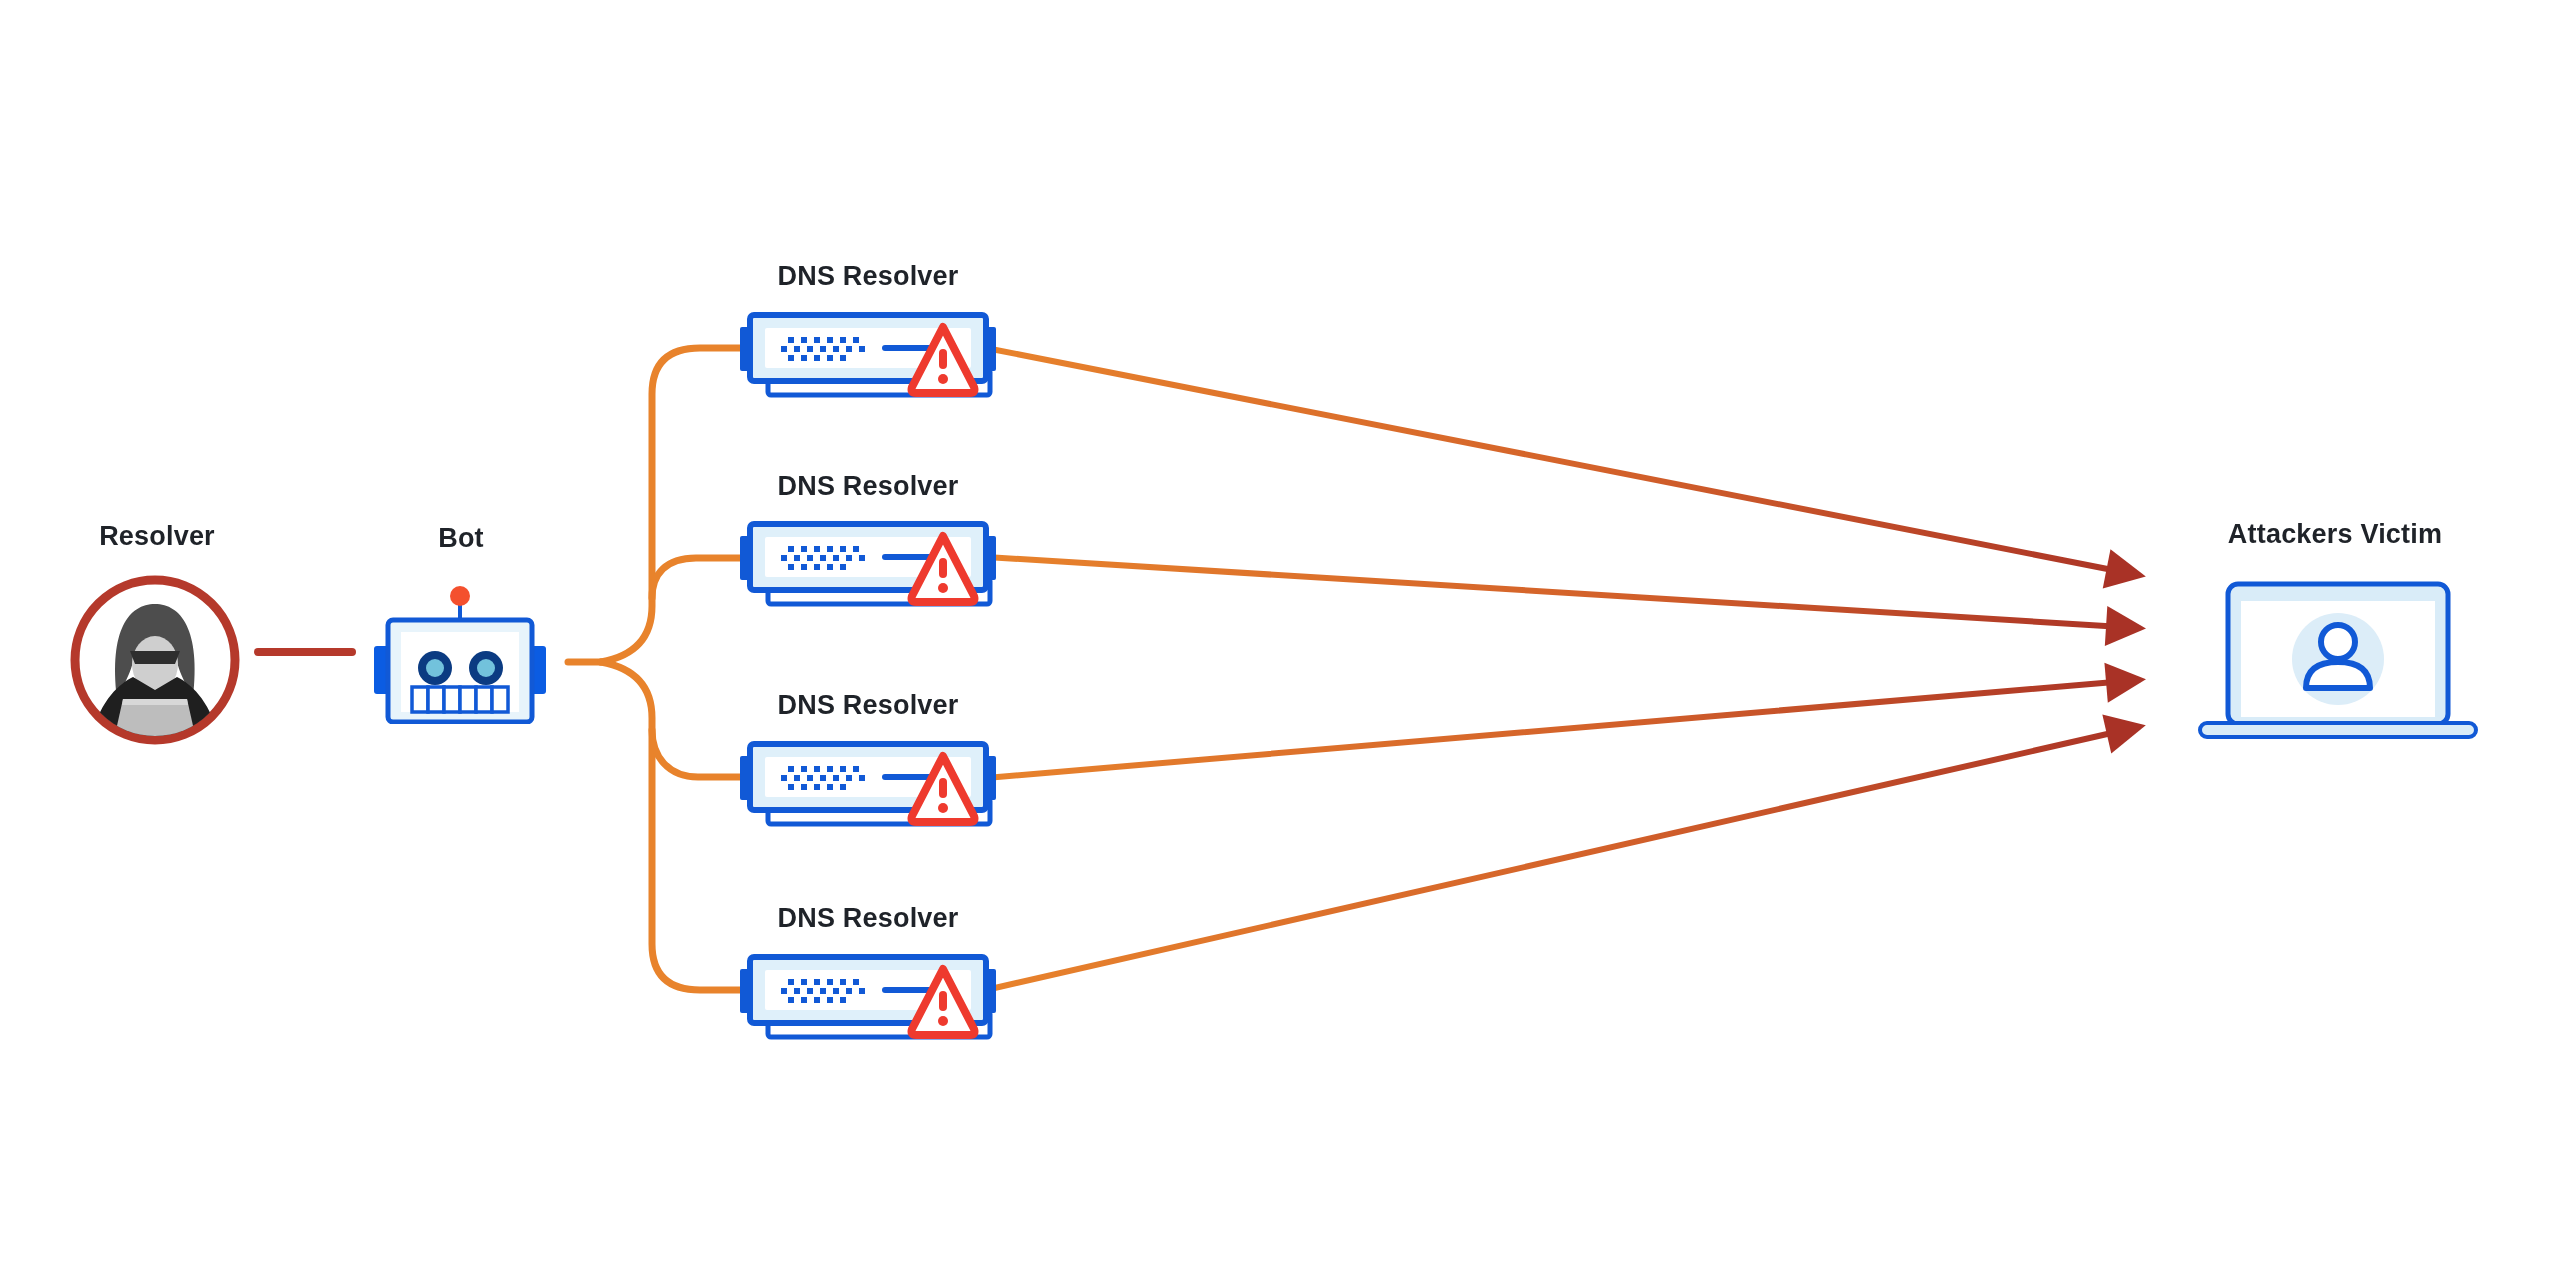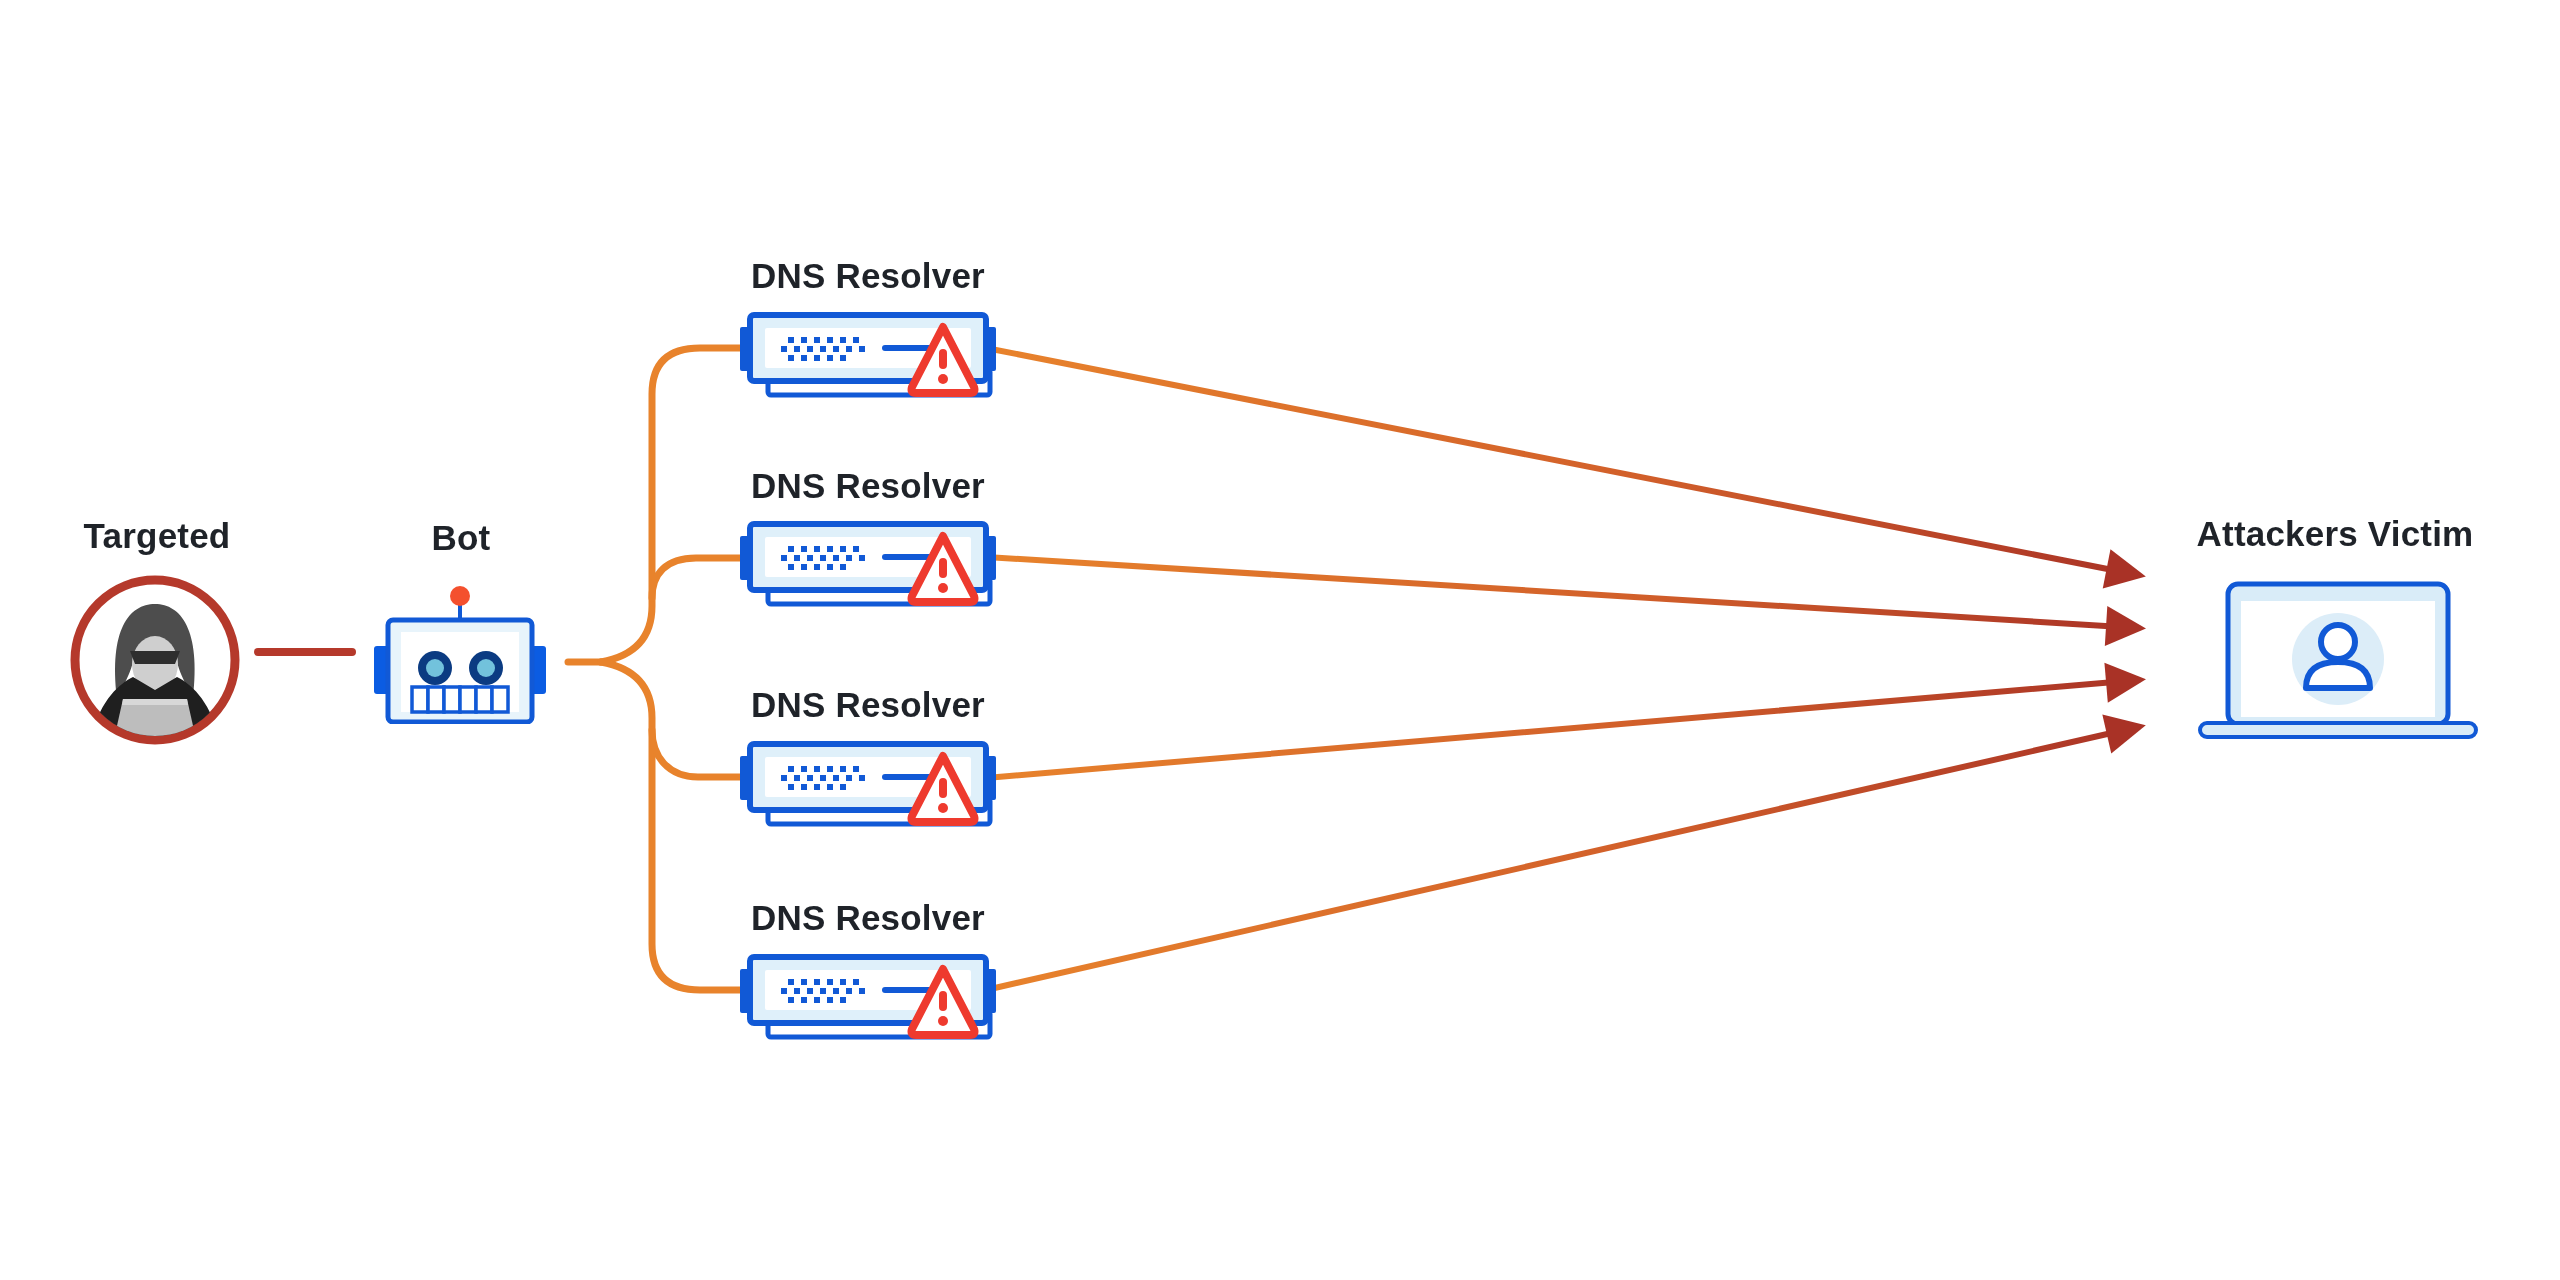--- a/index.html
+++ b/index.html
@@ -13,21 +13,21 @@
   }
   .connections {
     position: absolute;
     left: 0; top: 0;
     width: 2560px; height: 1280px;
   }
   .node { position: absolute; }
   .node-label {
     position: absolute;
     font-weight: 700;
-    font-size: 35px;
+    font-size: 27px;
     line-height: 34px;
     color: #1f2329;
     text-align: center;
     letter-spacing: 0.2px;
     white-space: nowrap;
   }
   .icon-box { position: absolute; }
   .hidden-defs { position: absolute; width: 0; height: 0; overflow: hidden; }
 </style>
 </head>
@@ -149,21 +149,21 @@
 
     <g stroke="url(#flowGrad)" stroke-width="6" fill="none" stroke-linecap="round" marker-end="url(#arrowHead)">
       <path d="M986 348 L2138 575"></path>
       <path d="M986 557 L2138 628"></path>
       <path d="M986 778 L2138 680"></path>
       <path d="M986 990 L2138 727"></path>
     </g>
   </svg>
 
   <div class="node">
-    <div class="node-label" style="left:37px; top:519px; width:240px;">Targeted</div>
+    <div class="node-label" style="left:37px; top:519px; width:240px;">Resolver</div>
     <svg class="icon-box" style="left:67px; top:572px;" width="176" height="176">
         <use href="#sym-hacker"></use>
       </svg>
   </div>
 
   <div class="node">
     <div class="node-label" style="left:381px; top:521px; width:160px;">Bot</div>
     <svg class="icon-box" style="left:374px; top:582px;" width="172" height="142">
         <use href="#sym-robot"></use>
       </svg>

